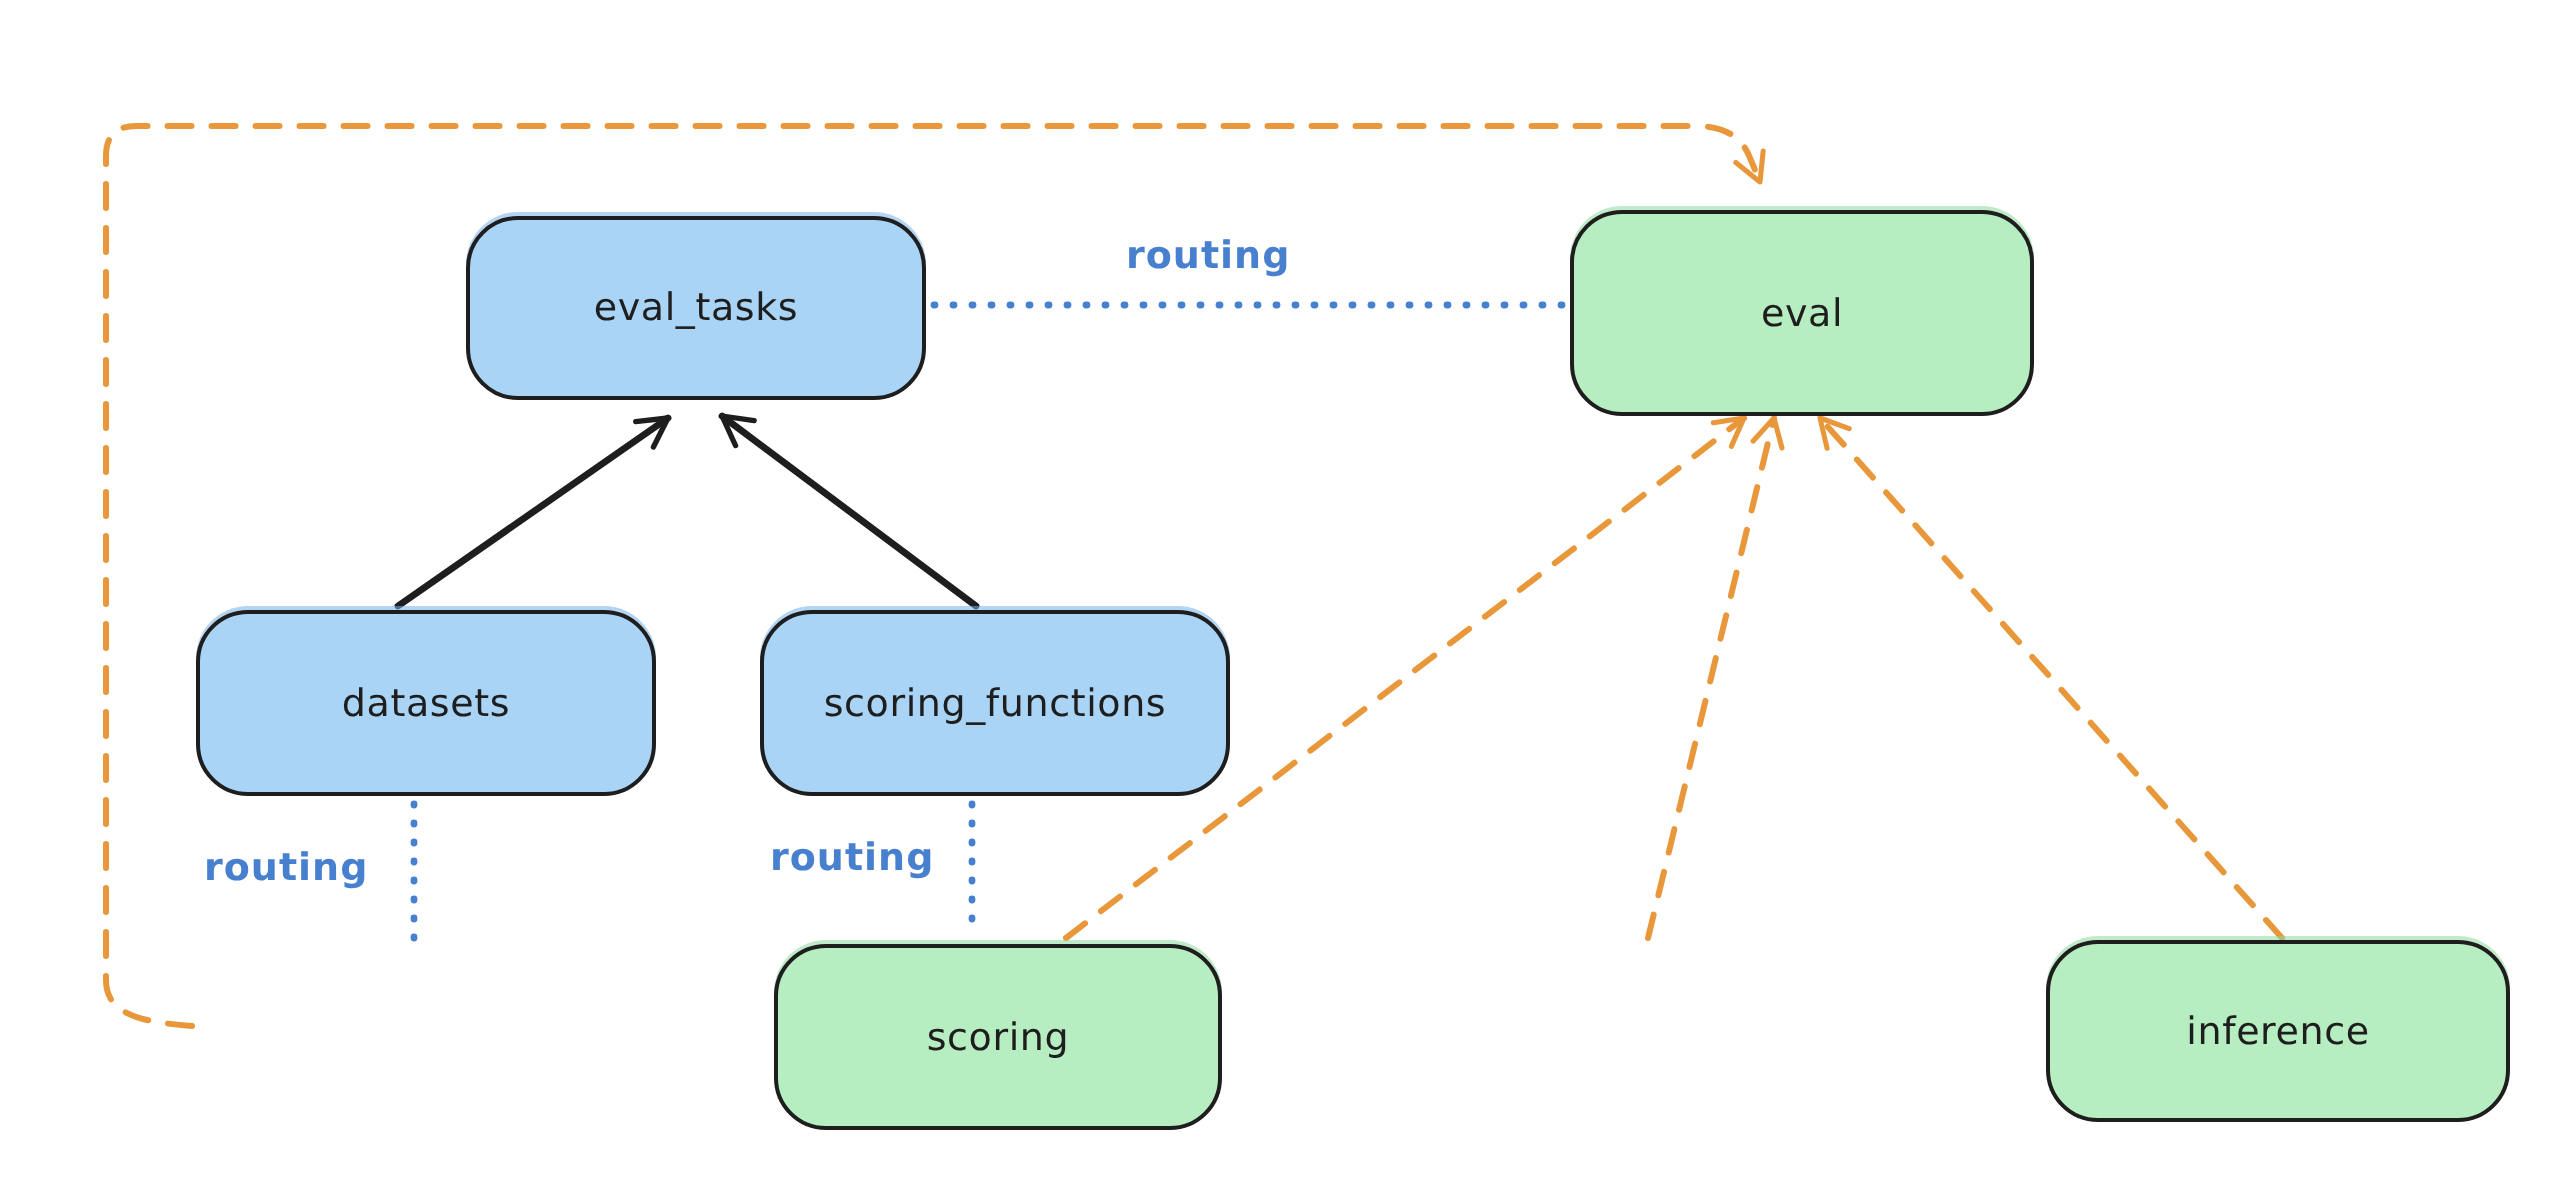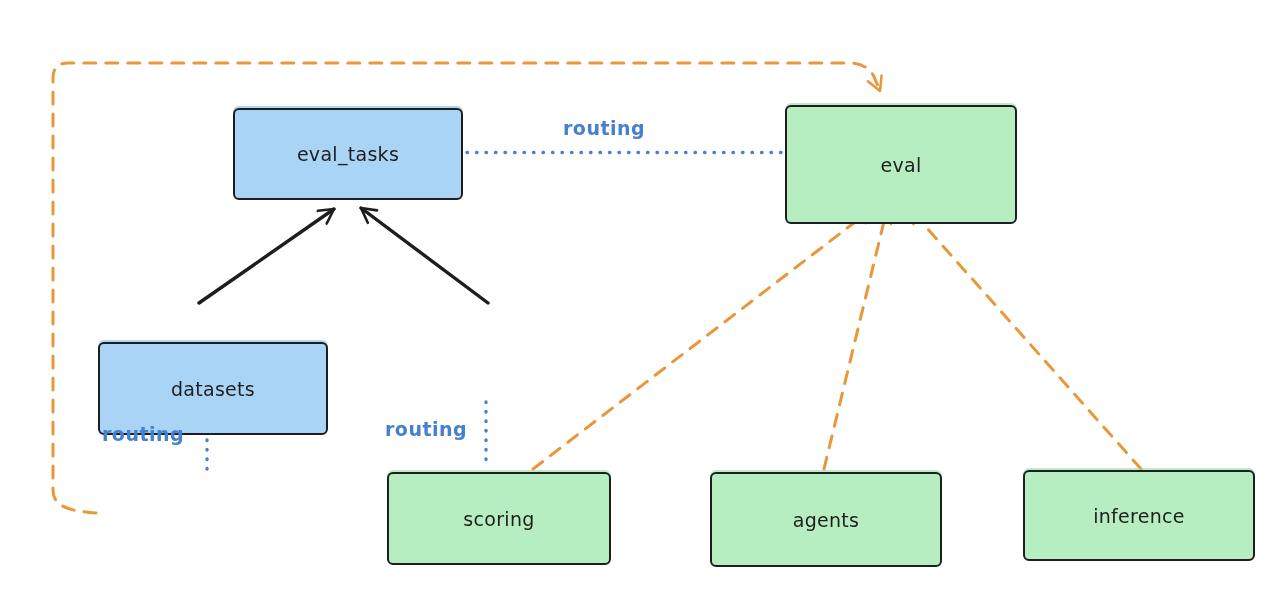--- a/index.html
+++ b/index.html
@@ -16,21 +16,21 @@
     width:1280px;height:596px;
     background:var(--bg);
     overflow:hidden;
     font-family:"DejaVu Sans", sans-serif;
   }
   .edges{position:absolute;left:0;top:0;width:1280px;height:596px;}
   .node{
     position:absolute;
     box-sizing:border-box;
     border:2.5px solid var(--stroke);
-    border-radius:6px;
+    border-radius:26px;
     display:flex;align-items:center;justify-content:center;
     font-size:19px;color:var(--stroke);
     letter-spacing:0.3px;
   }
   .node.blue{background:var(--blue-fill); box-shadow:0 -2px 0 0 rgba(116,176,232,.55);}
   .node.green{background:var(--green-fill); box-shadow:0 -2px 0 0 rgba(140,216,156,.55);}
   .edge-label{
     position:absolute;
     color:var(--blue-line);
     font-size:19px;
@@ -65,37 +65,37 @@
     <path d="M96,513 C70,511 53,507 53,490 L53,78 Q53,63 68,63 L848,63 Q869,63 875,79 L880,91" fill="none" stroke="#e8973a" stroke-width="3" stroke-linecap="round" stroke-dasharray="12 10" marker-end="url(#arrow-orange)"></path>
     <path d="M533,469 L872,209" fill="none" stroke="#e8973a" stroke-width="3" stroke-linecap="round" stroke-dasharray="12 10" marker-end="url(#arrow-orange)"></path>
     <path d="M824,469 L887,209" fill="none" stroke="#e8973a" stroke-width="3" stroke-linecap="round" stroke-dasharray="12 10" marker-end="url(#arrow-orange)"></path>
     <path d="M1141,469 L910,209" fill="none" stroke="#e8973a" stroke-width="3" stroke-linecap="round" stroke-dasharray="12 10" marker-end="url(#arrow-orange)"></path>
   </svg>
 
   <div class="node blue" style="left:233px;top:108px;width:230px;height:92px;">
     <span>eval_tasks</span>
   </div>
 
-  <div class="node green" style="left:785px;top:105px;width:232px;height:119px;">
+  <div class="node green" style="left:785px;top:105px;width:232px;height:103px;">
     <span>eval</span>
   </div>
 
-  <div class="node blue" style="left:98px;top:305px;width:230px;height:93px;margin-top:37px;">
+  <div class="node blue" style="left:98px;top:305px;width:230px;height:93px;">
     <span>datasets</span>
   </div>
 
+  <div class="node blue" style="left:380px;top:305px;width:235px;height:93px;">
+    <span>scoring_functions</span>
+  </div>
 
 
   <div class="node green" style="left:387px;top:472px;width:224px;height:93px;">
     <span>scoring</span>
   </div>
 
-  <div class="node green" style="left:710px;top:472px;width:232px;height:95px;">
-    <span>agents</span>
-  </div>
 
   <div class="node green" style="left:1023px;top:470px;width:232px;height:91px;">
     <span>inference</span>
   </div>
 
   <div class="edge-label" style="left:563px;top:117px;">routing</div>
 
   <div class="edge-label" style="left:102px;top:423px;">routing</div>
 
   <div class="edge-label" style="left:385px;top:418px;">routing</div>

